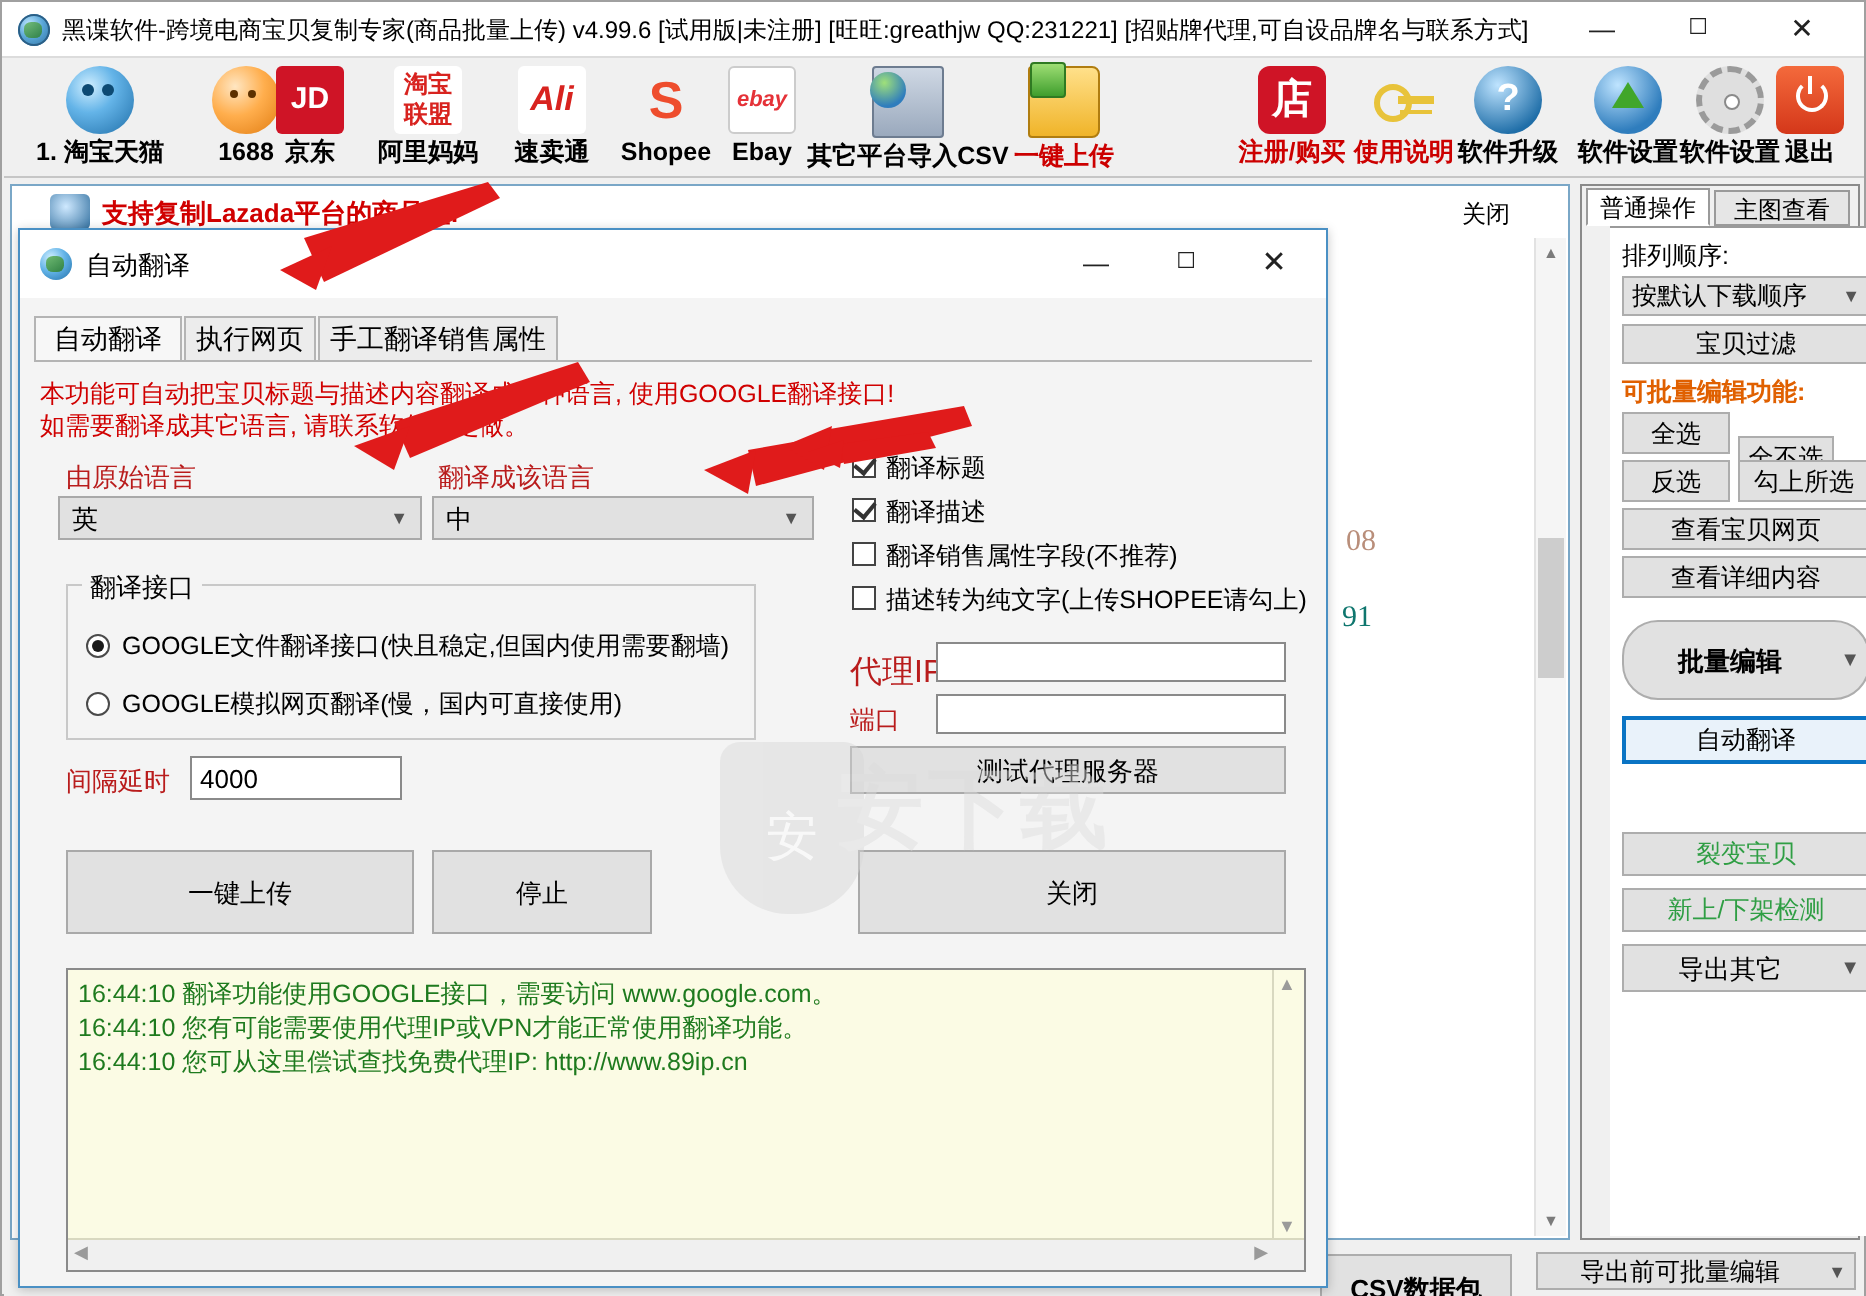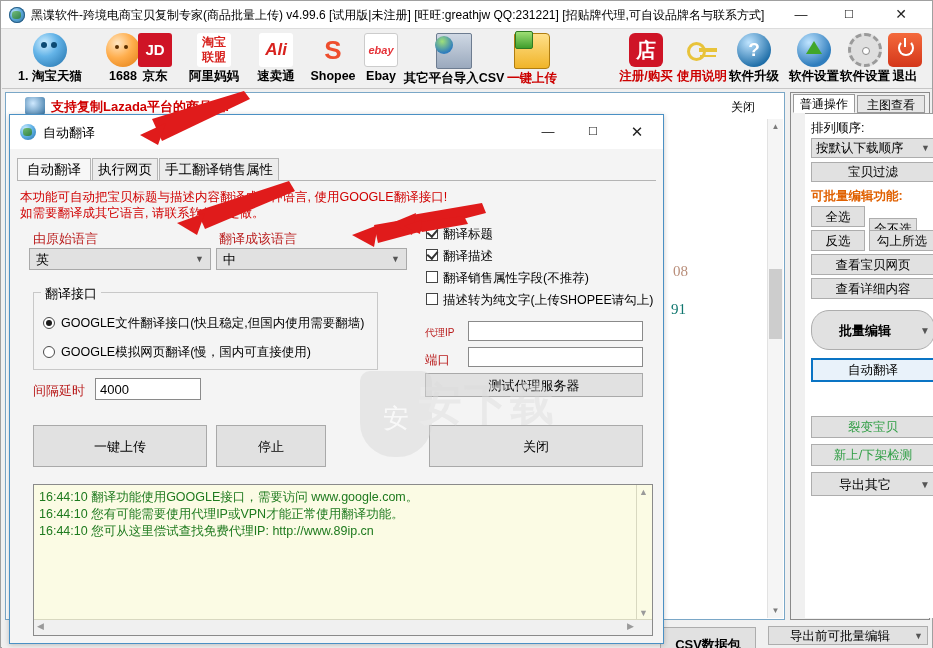--- a/index.html
+++ b/index.html
@@ -364,21 +364,21 @@
         </div>
         <div class="check-row" style="left:415px;top:121px;">
           <span class="cbox"></span>
           <span class="ct">翻译销售属性字段(不推荐)</span>
         </div>
         <div class="check-row" style="left:415px;top:143px;">
           <span class="cbox"></span>
           <span class="ct">描述转为纯文字(上传SHOPEE请勾上)</span>
         </div>
 
-        <div class="fld-label" style="left:414px;top:177px;font-size:10px;">代理IP</div>
+        <div class="fld-label" style="left:414px;top:177px;font-size:16px;">代理IP</div>
         <div class="tinput" style="left:457px;top:172px;width:175px;height:20px;line-height:19px;">
           <span></span>
         </div>
         <div class="fld-label" style="left:414px;top:203px;font-size:12.5px;">端口</div>
         <div class="tinput" style="left:457px;top:198px;width:175px;height:20px;line-height:19px;">
           <span></span>
         </div>
         <div class="dbutton" style="left:414px;top:224px;width:218px;height:24px;line-height:23px;">测试代理服务器</div>
 
         <div class="dbutton" style="left:22px;top:276px;width:174px;height:42px;line-height:41px;">一键上传</div>

